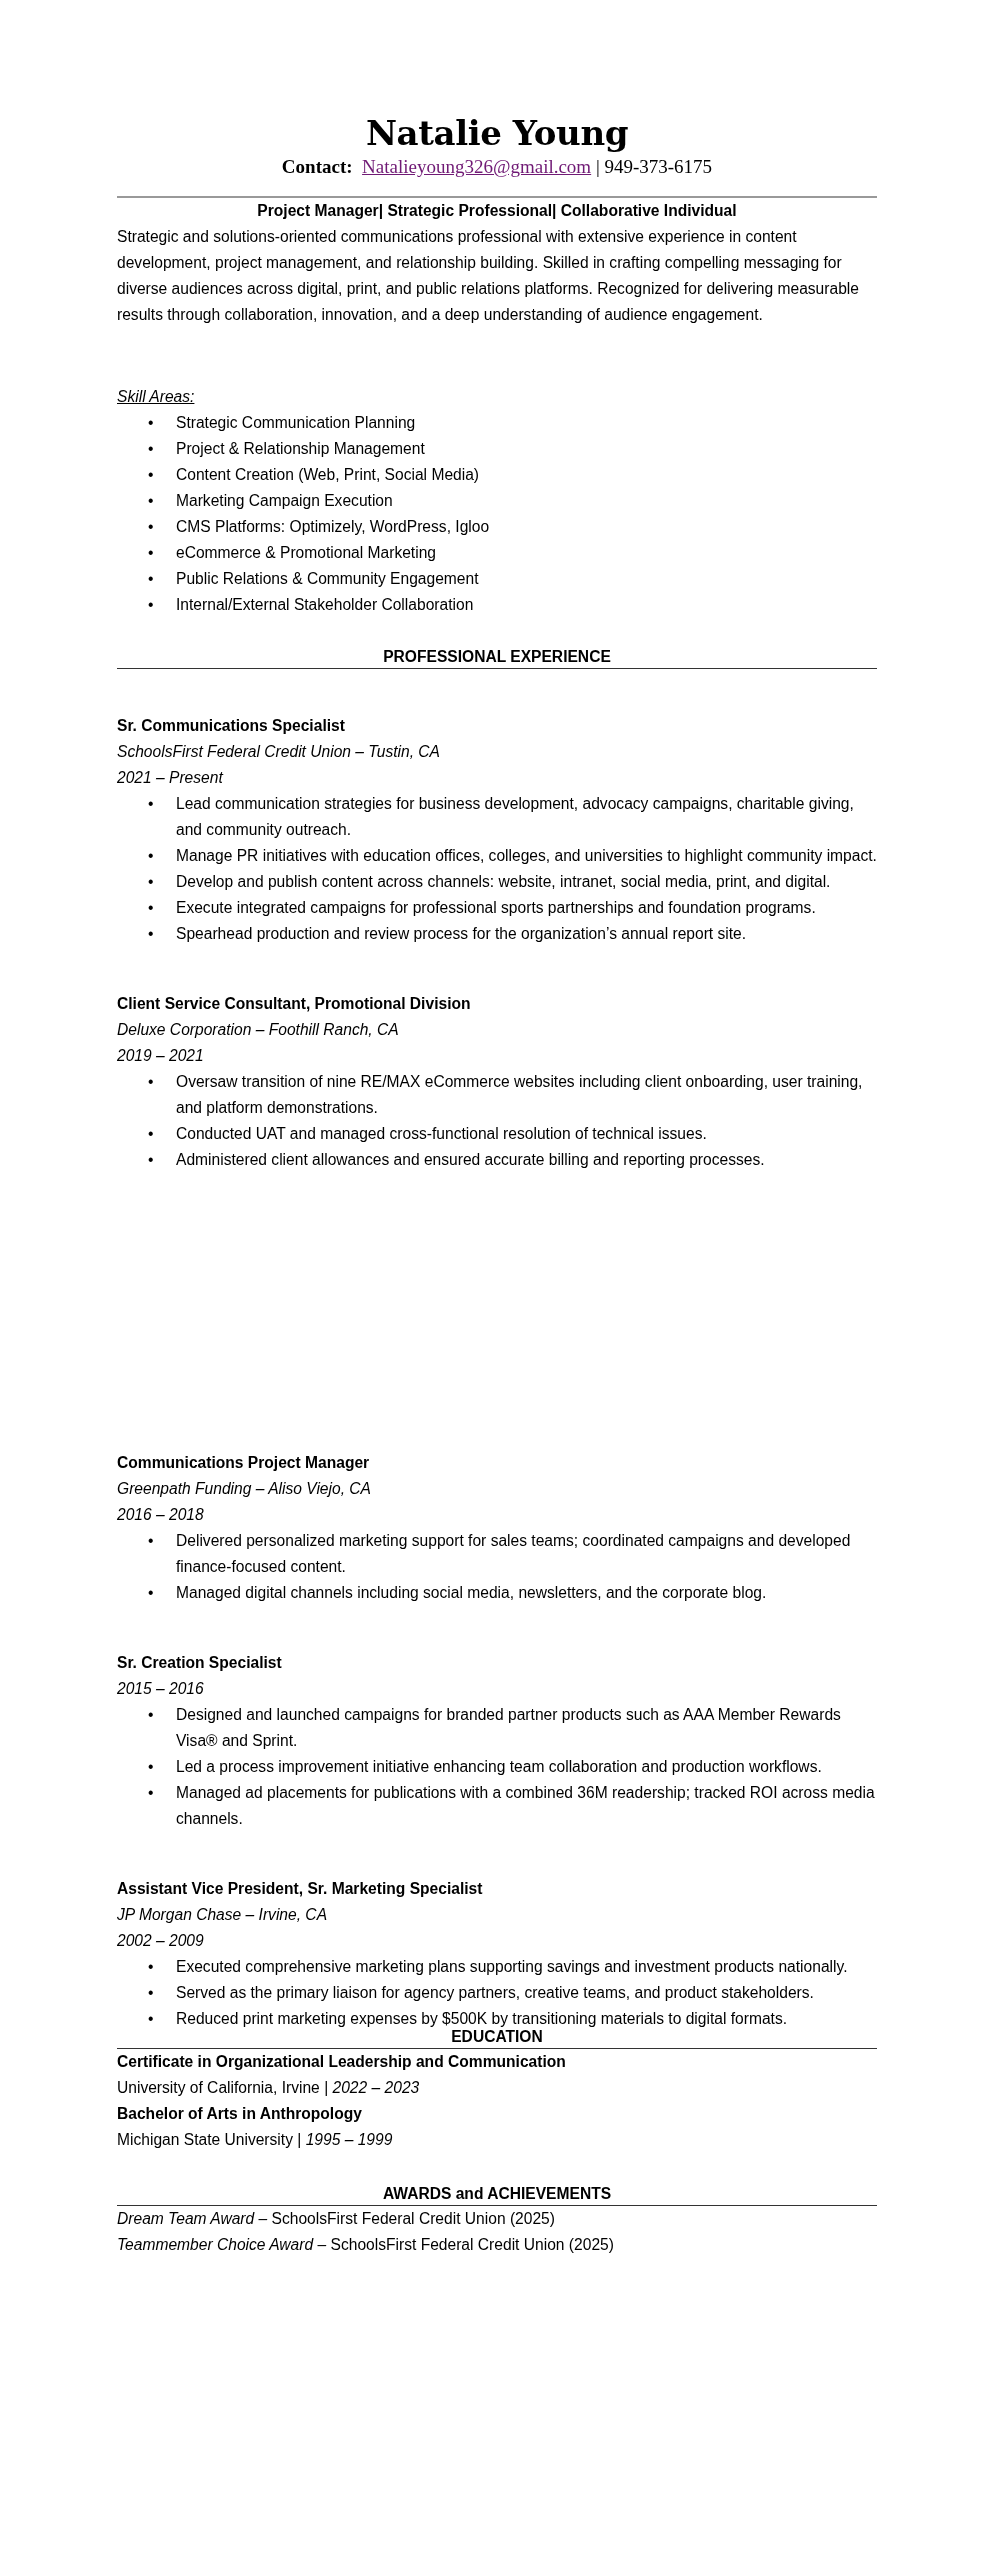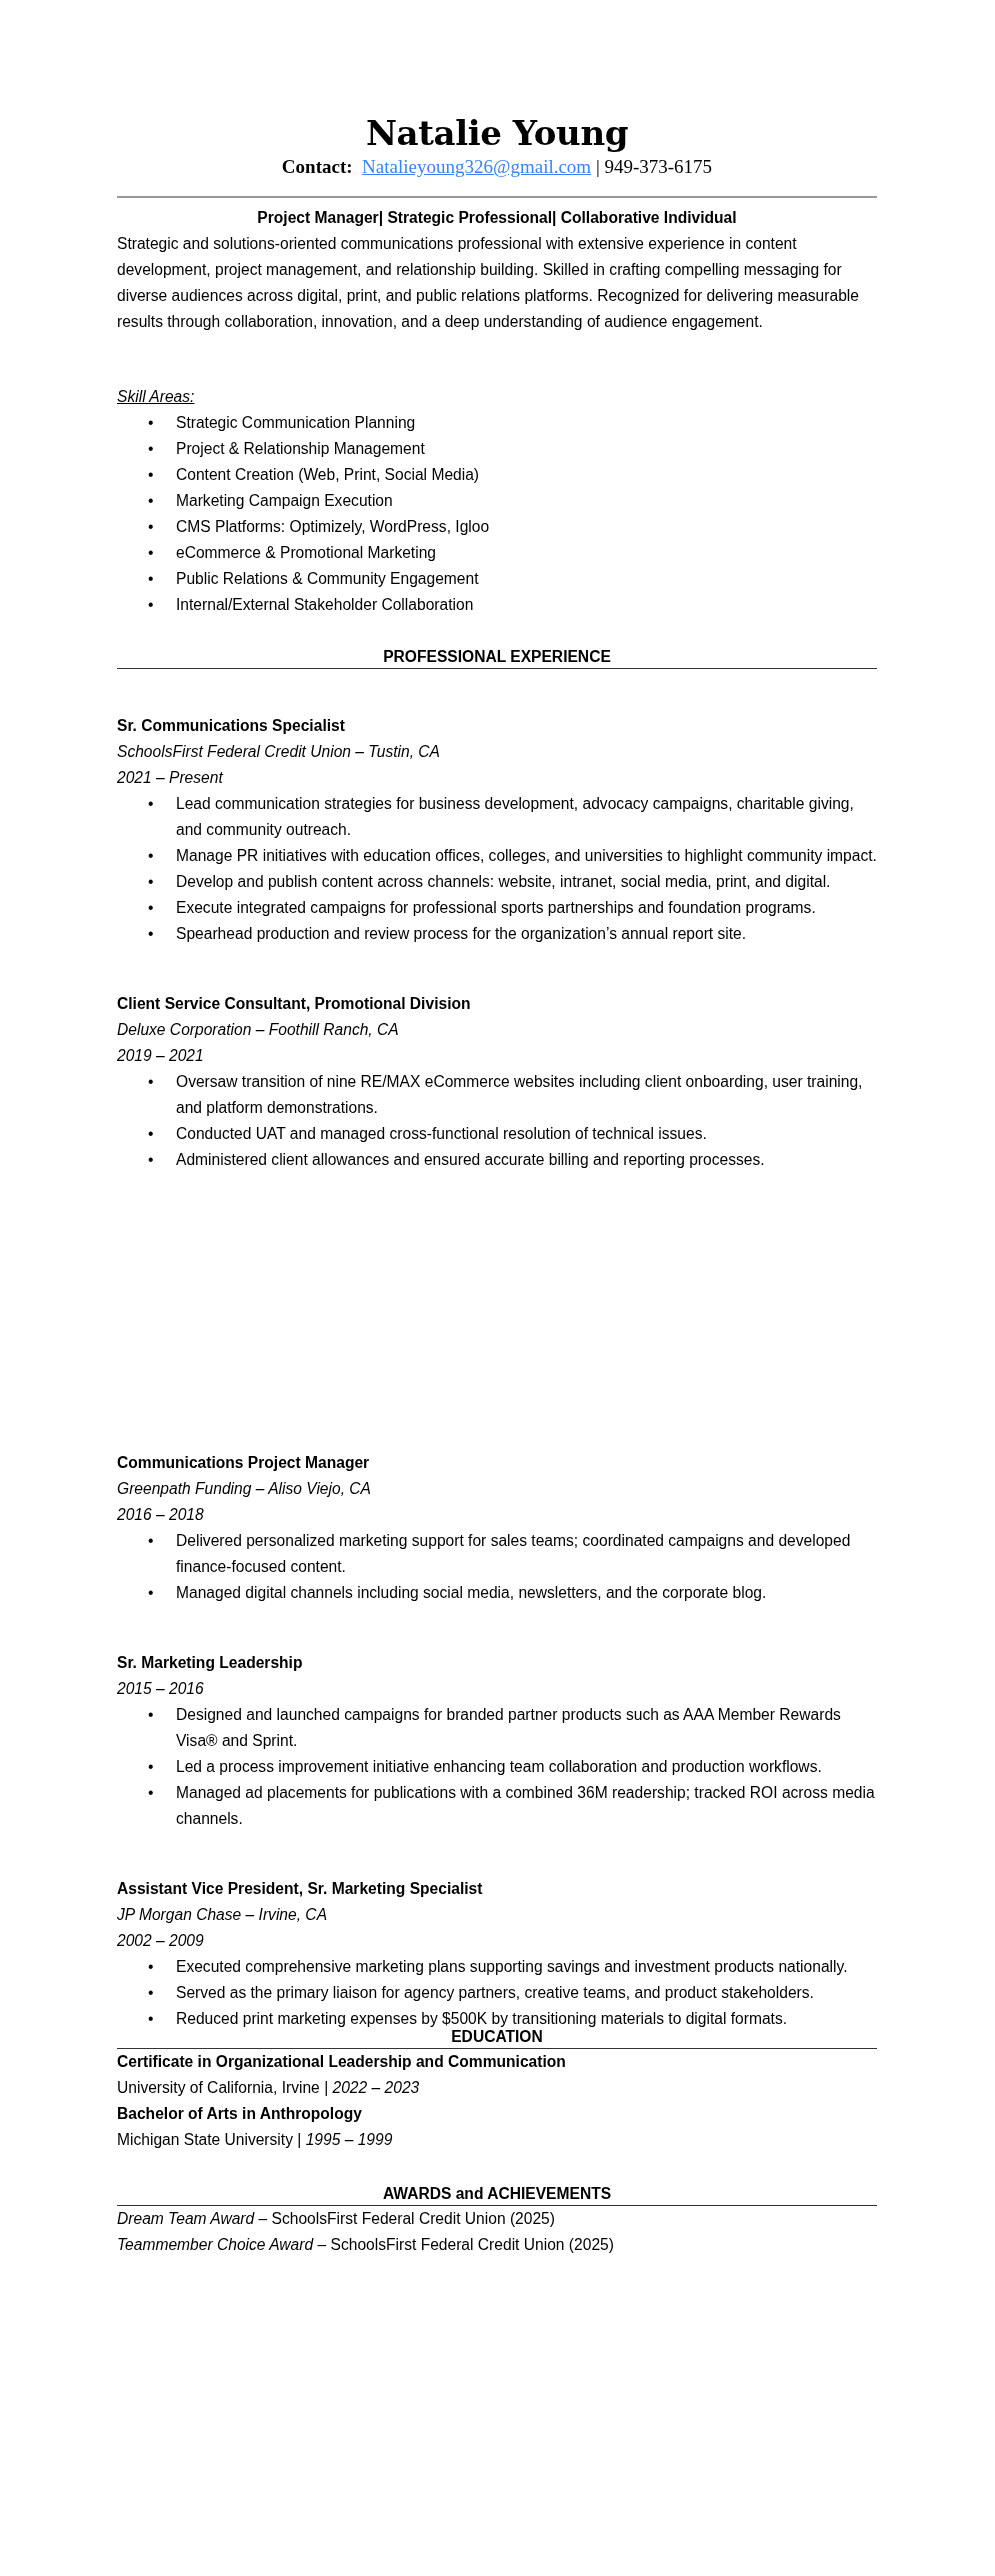--- a/index.html
+++ b/index.html
@@ -1,21 +1,21 @@
 <!DOCTYPE html>
 <html style="font-size:12.5px"><head>
 <meta charset="utf-8">
 <style>
   html, body { margin: 0; padding: 0; background: #ffffff; }
   body { width: 996px; height: 2576px; position: relative; overflow: hidden; color: #000; }
   .page { position: absolute; left: 117px; top: 0; width: 760px; font-family: "Liberation Sans", sans-serif; font-size: 15.6px; line-height: 26px; }
   .name { position: absolute; left: 0; top: 116px; width: 760px; text-align: center; font-family: "DejaVu Serif", serif; font-weight: bold; font-size: 34px; line-height: 34px; letter-spacing: -0.4px; }
   .contact { position: absolute; left: 0; top: 155px; width: 760px; text-align: center; font-family: "Liberation Serif", serif; font-size: 19px; line-height: 23.4px; }
   .contact .lbl { font-weight: bold; }
-  .contact a { color: #3b82f6; text-decoration: underline; }
+  .contact a { color: #701a75; text-decoration: underline; }
   .toprule { position: absolute; left: 0; top: 196px; width: 760px; height: 2.3px; background: #999999; }
   .block { position: absolute; left: 0; width: 760px; }
   .tagline { text-align: center; font-weight: bold; }
   .skill-head { font-weight: normal; font-style: italic; text-decoration: underline; }
   ul { list-style: none; margin: 0; padding: 0; }
   li { position: relative; padding-left: 59px; }
   li .bullet { position: absolute; left: 31px; top: 0; font-size: 15.6px; }
   .sec-head { text-align: center; font-weight: bold; line-height: 23.4px; border-bottom: 1.6px solid #333333; }
   .job-title { font-weight: bold; margin-top: 44px; }
   .job-org, .job-dates, .it { font-style: italic; }
@@ -28,21 +28,21 @@
 
   <div class="name">Natalie Young</div>
 
   <div class="contact">
     <span class="lbl">Contact:</span>&nbsp;
     <a>Natalieyoung326@gmail.com</a><span> | </span><span>949-373-6175</span>
   </div>
 
   <div class="toprule"></div>
 
-  <div class="block" style="top:205px;">
+  <div class="block" style="top:198px;">
     <div class="tagline">Project Manager| Strategic Professional| Collaborative Individual</div>
     <div>Strategic and solutions-oriented communications professional with extensive experience in content development, project management, and relationship building. Skilled in crafting compelling messaging for diverse audiences across digital, print, and public relations platforms. Recognized for delivering measurable results through collaboration, innovation, and a deep understanding of audience engagement.</div>
   </div>
 
   <div class="block" style="top:384px;">
     <div class="skill-head">Skill Areas:</div>
     <ul>
       <li><span class="bullet">•</span><span>Strategic Communication Planning</span></li>
       <li><span class="bullet">•</span><span>Project &amp; Relationship Management</span></li>
       <li><span class="bullet">•</span><span>Content Creation (Web, Print, Social Media)</span></li>
@@ -87,21 +87,21 @@
       <div class="job-title">Communications Project Manager</div>
       <div class="job-org">Greenpath Funding – Aliso Viejo, CA</div>
       <div class="job-dates">2016 – 2018</div>
       <ul>
         <li><span class="bullet">•</span><span>Delivered personalized marketing support for sales teams; coordinated campaigns and developed finance-focused content.</span></li>
         <li><span class="bullet">•</span><span>Managed digital channels including social media, newsletters, and the corporate blog.</span></li>
       </ul>
     </div>
 
     <div>
-      <div class="job-title">Sr. Marketing Leadership</div>
+      <div class="job-title">Sr. Creation Specialist</div>
       <div class="job-dates">2015 – 2016</div>
       <ul>
         <li><span class="bullet">•</span><span>Designed and launched campaigns for branded partner products such as AAA Member Rewards Visa® and Sprint.</span></li>
         <li><span class="bullet">•</span><span>Led a process improvement initiative enhancing team collaboration and production workflows.</span></li>
         <li><span class="bullet">•</span><span>Managed ad placements for publications with a combined 36M readership; tracked ROI across media channels.</span></li>
       </ul>
     </div>
 
     <div>
       <div class="job-title">Assistant Vice President, Sr. Marketing Specialist</div>

